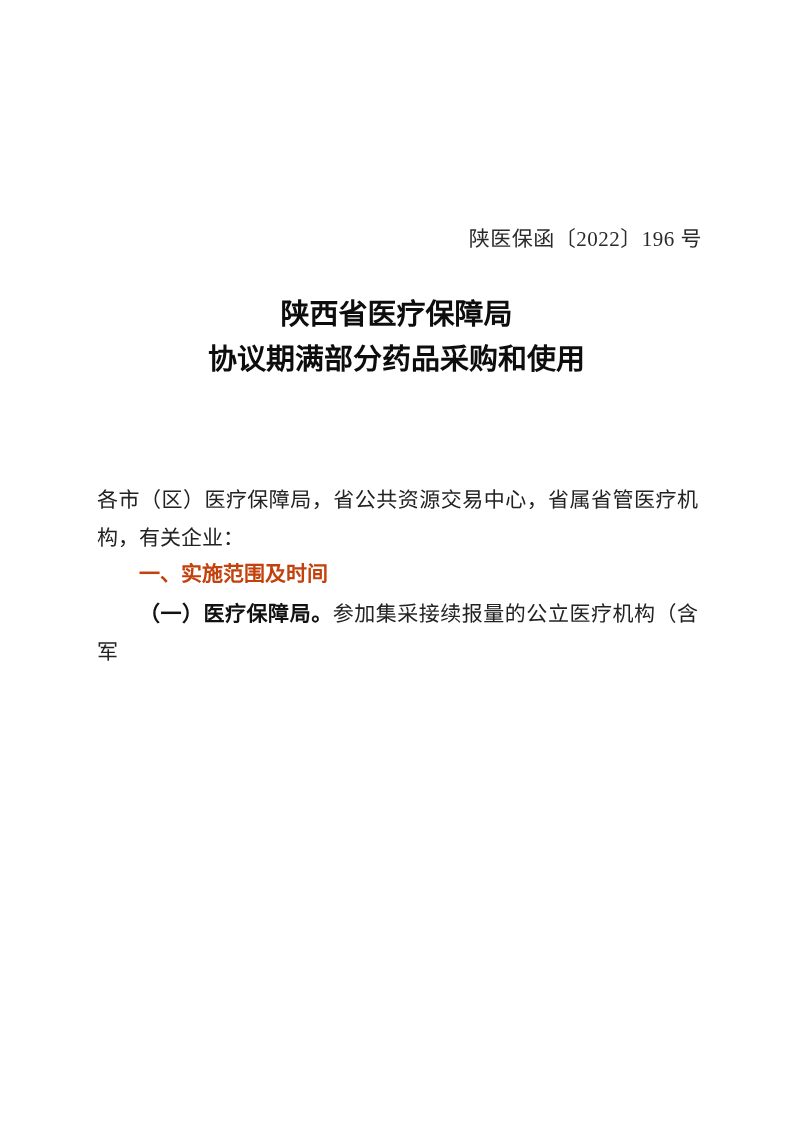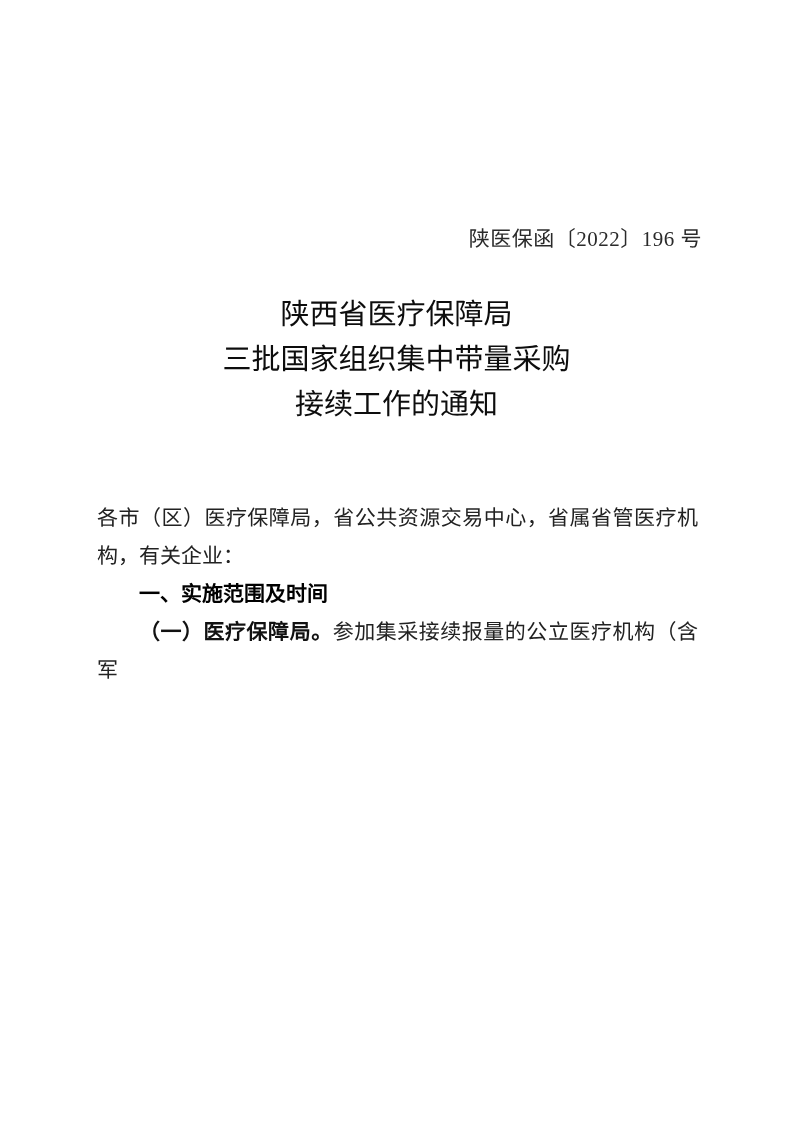--- a/index.html
+++ b/index.html
@@ -32,68 +32,67 @@
     font-family: "Liberation Serif", serif;
   }
 
   
   .doc-title {
     position: absolute;
     top: 292px;
     left: 60px;
     width: 673px;
     text-align: center;
-    font-weight: normal;
+    font-weight: bold;
     font-size: 29px;
     line-height: 45px;
     color: #0d0d0d;
     font-family: "Liberation Serif", serif;
   }
   .doc-title .title-line { display: block; }
 
   
   .doc-body {
     position: absolute;
-    top: 499px;
+    top: 481px;
     left: 97px;
     width: 601px;
     font-size: 21px;
     line-height: 38px;
     text-align: justify;
     color: #222222;
     font-family: "Liberation Serif", serif;
   }
 
   .doc-body p { text-indent: 2em; }
   .doc-body p.no-indent { text-indent: 0; }
 
   
   .section-heading {
-    font-family: Liberation Sans, sans-serif;
+    font-family: Liberation Mono, monospace;
     font-weight: bold;
-    color: #000000;
+    color: #c2410c;
   }
 
   
   .item-lead {
     font-weight: bold;
     color: #111111;
   }
 </style>
 </head>
 <body>
 
 <div class="page">
 
   <div class="doc-number">陕医保函〔2022〕196 号</div>
 
   <div class="doc-title">
     <span class="title-line">陕西省医疗保障局</span>
-    <span class="title-line">三批国家组织集中带量采购</span>
-    <span class="title-line">接续工作的通知</span>
+    <span class="title-line">协议期满部分药品采购和使用</span>
   </div>
 
   <div class="doc-body">
 
     <p class="no-indent">各市（区）医疗保障局，省公共资源交易中心，省属省管医疗机构，有关企业：</p>
 
 
     <p class="section-heading">一、实施范围及时间</p>
 
     <p><span class="item-lead">（一）医疗保障局。</span><span>参加集采接续报量的公立医疗机构（含军</span></p>

